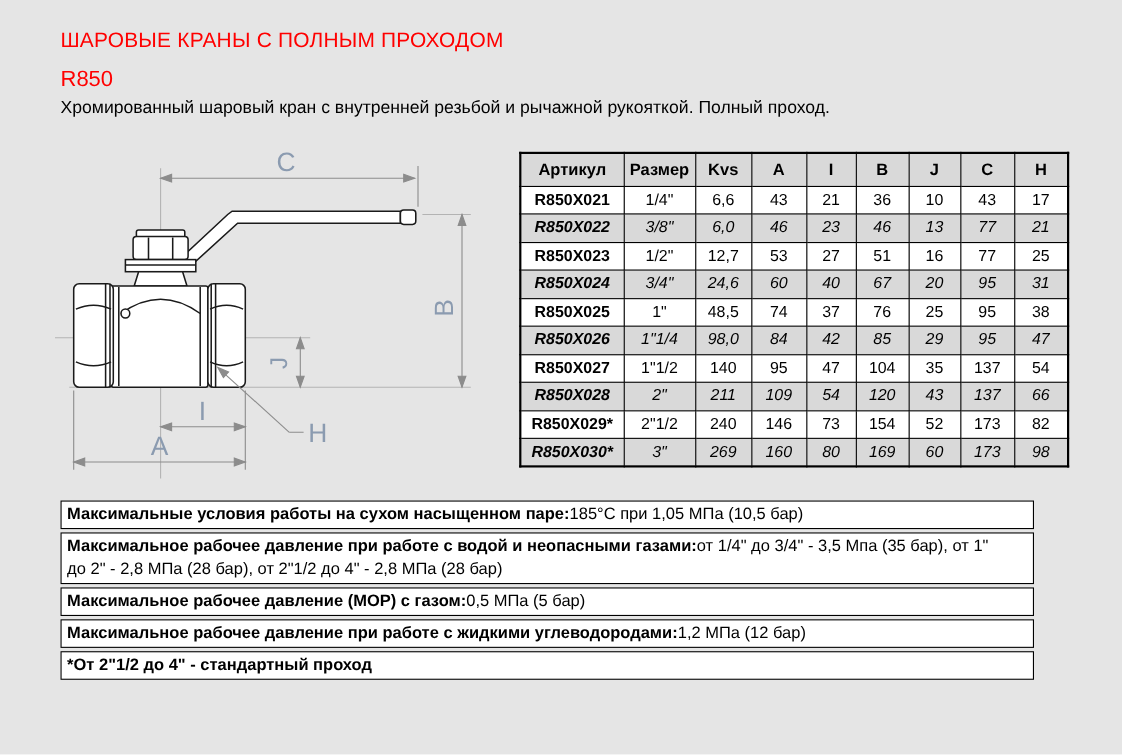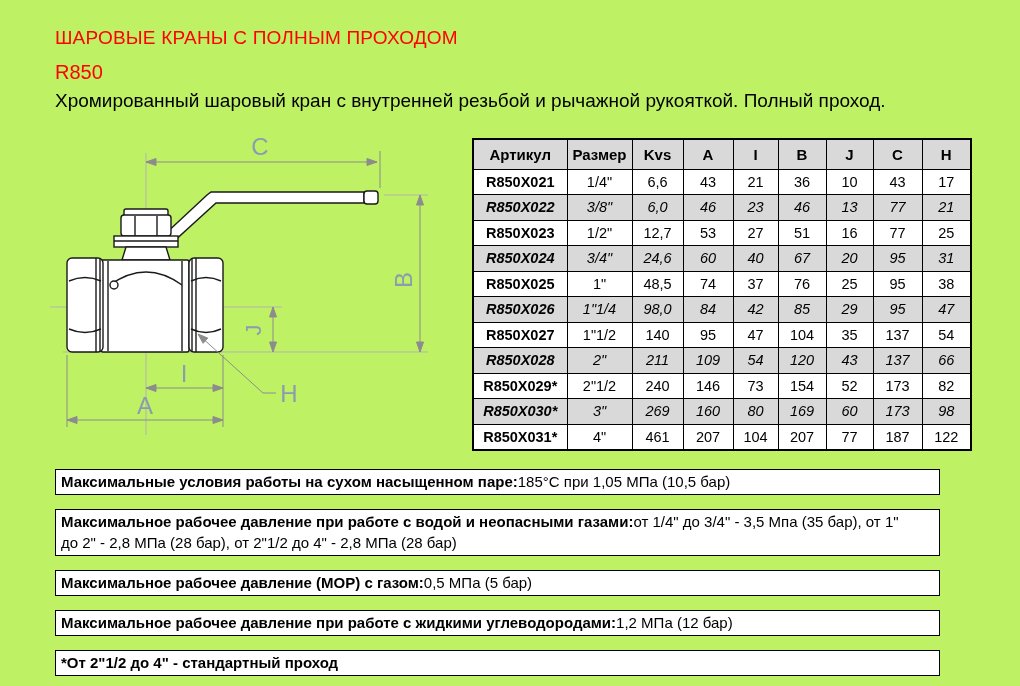--- a/index.html
+++ b/index.html
@@ -1,23 +1,23 @@
 <!DOCTYPE html>
 <html><head>
 <meta charset="utf-8">
 <style>
   * { margin:0; padding:0; box-sizing:border-box; }
   html,body { background:#ffffff; }
   .page {
-    position:relative; width:1020px; height:686px; background:#bef264;
+    position:relative; width:1020px; height:686px; background:#e5e5e5;
     font-family:"Liberation Sans", sans-serif; color:#000; overflow:hidden;
   }
   .title   { position:absolute; left:55px; top:27px;  font-size:19px; color:#ff0000; letter-spacing:.2px; }
   .model   { position:absolute; left:55px; top:61px;  font-size:20px; color:#ff0000; }
-  .descr   { position:absolute; left:55px; top:90px;  font-size:19px; color:#000; }
+  .descr   { position:absolute; left:55px; top:90px;  font-size:16px; color:#000; }
 
   .drawing { position:absolute; left:50px; top:133px; width:390px; height:320px; }
 
   table.spec {
     position:absolute; left:443px; top:138px;
     border-collapse:collapse; table-layout:fixed;
     border:2px solid #000;
     margin-left:29px;
   }
   table.spec th, table.spec td {
@@ -27,21 +27,20 @@
   table.spec th { height:30px; font-weight:bold; background:#d9d9d9; font-size:15px; }
   table.spec td { height:25.5px; background:#ffffff; }
   table.spec tr.shade td { background:#d9d9d9;font-style:italic; }
   table.spec td.article { font-weight:bold; }
 
   .notes { position:absolute; left:55px; top:455px; width:885px; }
   .note {
     border:1.5px solid #000; background:#fff;
     font-size:15px; line-height:21px; padding:1px 20px 2px 5px;
     margin-bottom:3px;
-    margin-top:14px;
   }
   .note b { font-weight:bold; }
 </style>
 </head>
 <body>
 
 <div class="page">
 
   <div class="title">ШАРОВЫЕ КРАНЫ С ПОЛНЫМ ПРОХОДОМ</div>
   <div class="model">R850</div>
@@ -256,31 +255,20 @@
           <td class="article">R850X030*</td>
           <td>3"</td>
           <td>269</td>
           <td>160</td>
           <td>80</td>
           <td>169</td>
           <td>60</td>
           <td>173</td>
           <td>98</td>
         </tr>
-        <tr>
-          <td class="article">R850X031*</td>
-          <td>4"</td>
-          <td>461</td>
-          <td>207</td>
-          <td>104</td>
-          <td>207</td>
-          <td>77</td>
-          <td>187</td>
-          <td>122</td>
-        </tr>
       </tbody>
   </table>
 
   <div class="notes">
       <div class="note"><b>Максимальные условия работы на сухом насыщенном паре:</b><span>185°С при 1,05 МПа (10,5 бар)</span></div>
       <div class="note"><b>Максимальное рабочее давление при работе с водой и неопасными газами:</b><span>от 1/4" до 3/4" - 3,5 Мпа (35 бар), от 1" до 2" - 2,8 МПа (28 бар), от 2"1/2 до 4" - 2,8 МПа (28 бар)</span></div>
       <div class="note"><b>Максимальное рабочее давление (МОР) с газом:</b><span>0,5 МПа (5 бар)</span></div>
       <div class="note"><b>Максимальное рабочее давление при работе с жидкими углеводородами:</b><span>1,2 МПа (12 бар)</span></div>
       <div class="note"><b>*От 2"1/2 до 4" - стандартный проход</b></div>
     </div>

